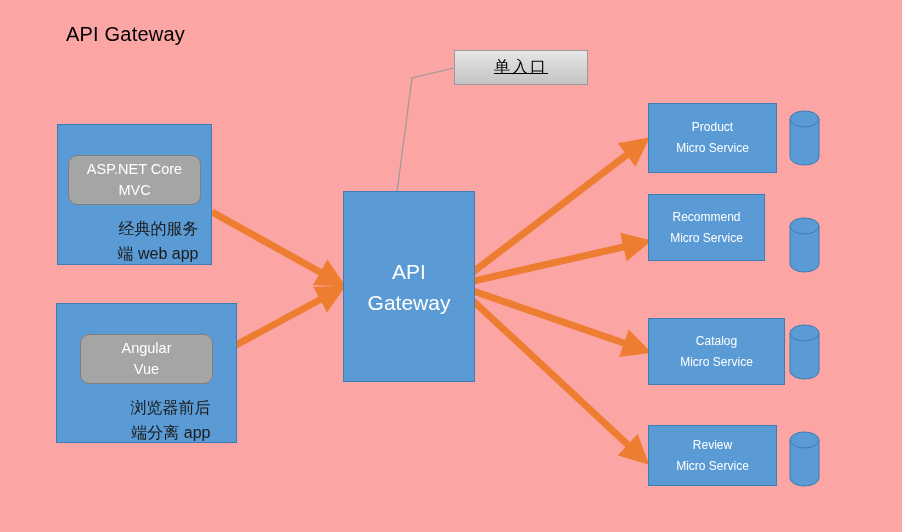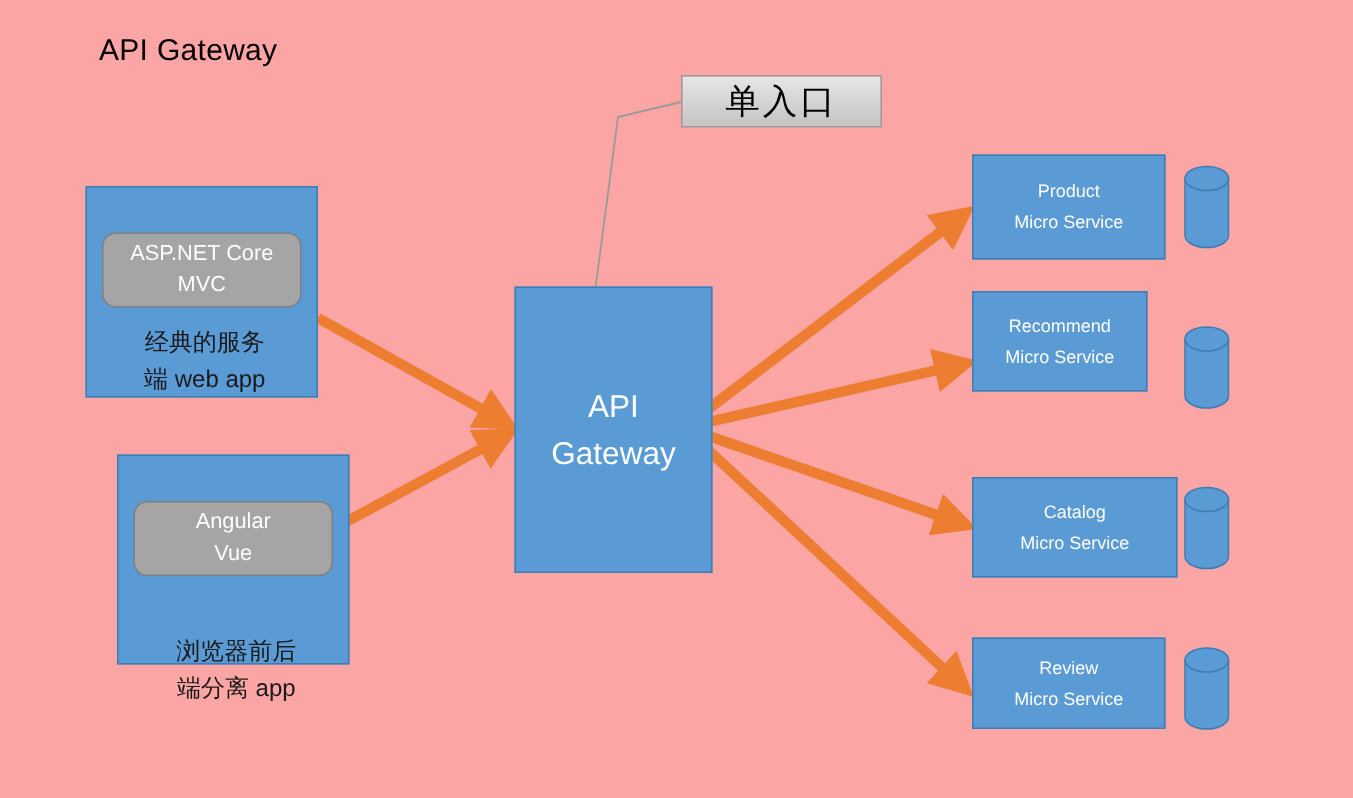--- a/index.html
+++ b/index.html
@@ -57,21 +57,21 @@
     font-size: 14.5px;
     line-height: 21px;
     text-align: center;
   }
   .client-desc {
     margin-top: 11px;
     width: 128px;
     color: #1a1a1a;
     font-size: 16px;
     line-height: 25px;
-    text-align: center;
+    text-align: right;
     padding-left: 4px;
     box-sizing: border-box;
   }
 
   
   .gateway-box {
     display: flex;
     align-items: center;
     justify-content: center;
     color: #ffffff;
@@ -82,23 +82,24 @@
 
   
   .callout-box {
     position: absolute;
     background: linear-gradient(180deg, #E6E6E6 0%, #D3D3D3 55%, #C4C4C4 100%);
     border: 1px solid #9A9A9A;
     box-sizing: border-box;
     display: flex;
     align-items: center;
     justify-content: center;
-    font-size: 23px;
+    font-size: 16px;
     color: #000000;
     letter-spacing: 2px;
+    text-decoration: underline;
   }
 
   
   .svc-box {
     display: flex;
     flex-direction: column;
     align-items: center;
     justify-content: center;
     color: #ffffff;
     font-size: 12px;
@@ -152,21 +153,21 @@
     <div class="tech-chip">
       <span>ASP.NET Core</span>
       <span>MVC</span>
     </div>
     <div class="client-desc">
       <div>经典的服务</div>
       <div>端 web app</div>
     </div>
   </div>
 
-  <div class="blue-box client-box" style="left:78px; top:303px; width:155px; height:140px;gap:27px;">
+  <div class="blue-box client-box" style="left:56px; top:303px; width:181px; height:140px;">
     <div class="tech-chip">
       <span>Angular</span>
       <span>Vue</span>
     </div>
     <div class="client-desc">
       <div>浏览器前后</div>
       <div>端分离 app</div>
     </div>
   </div>
 

